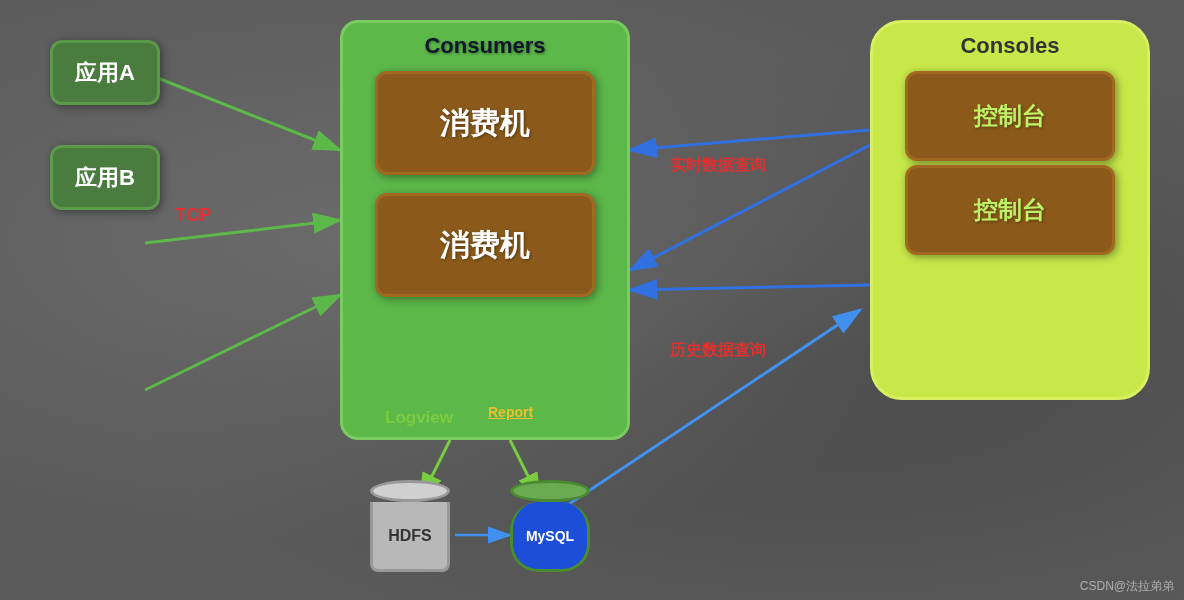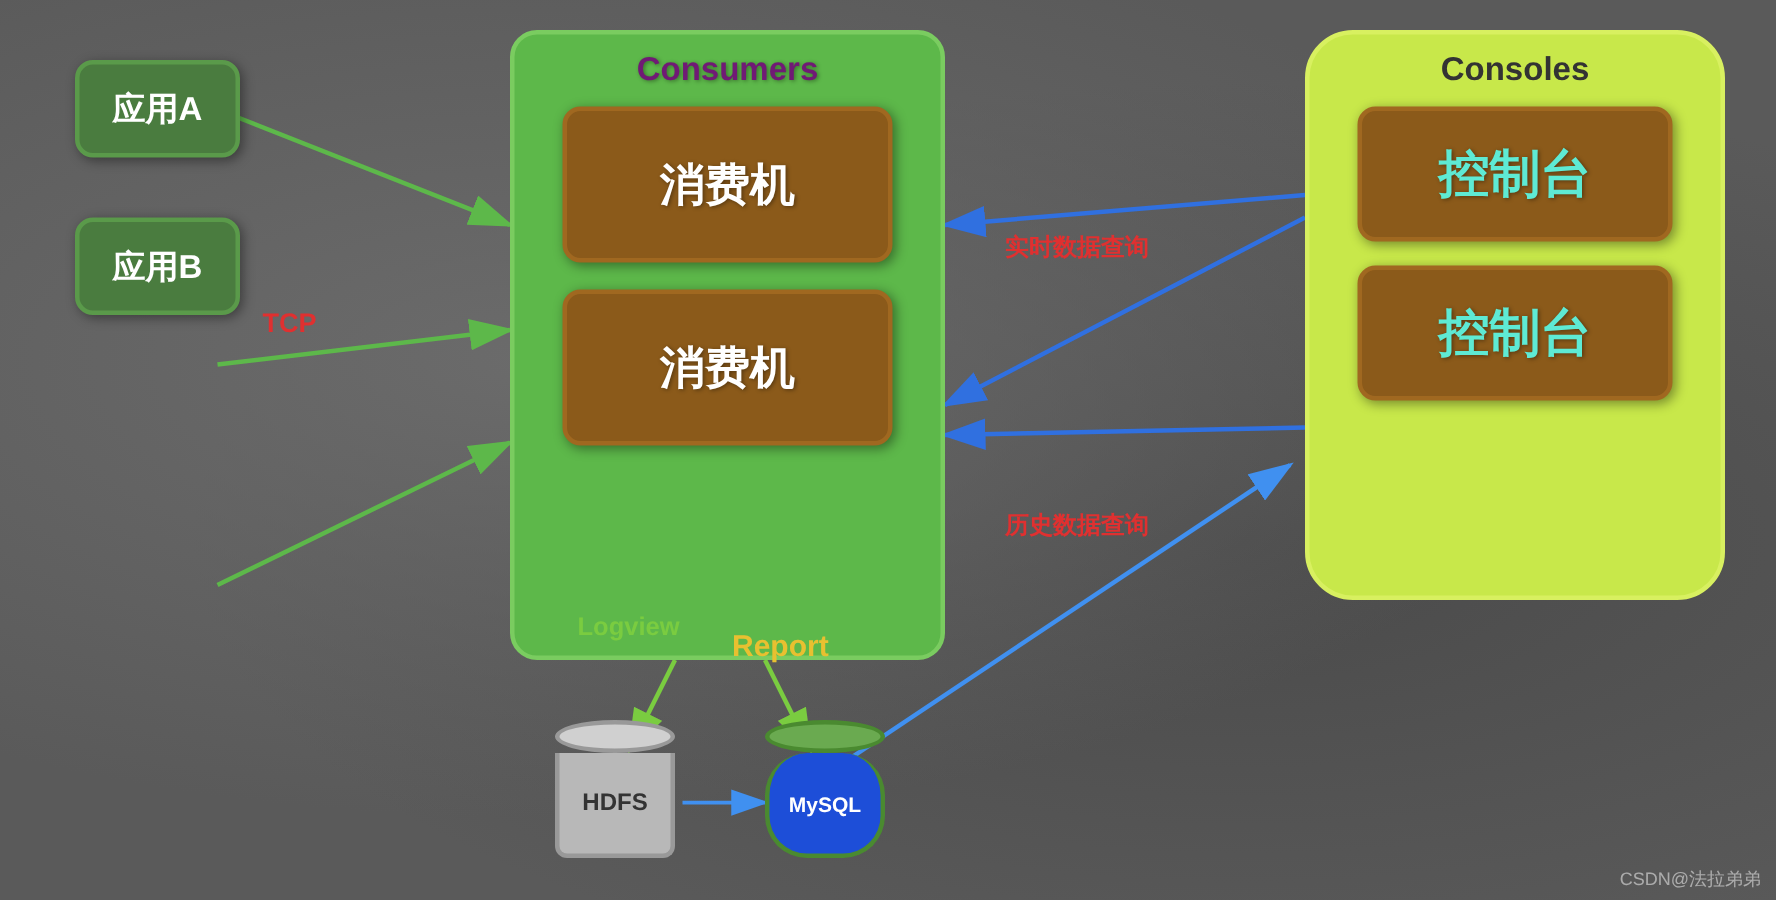--- a/index.html
+++ b/index.html
@@ -56,21 +56,21 @@
       width: 290px;
       height: 420px;
       background-color: #5db84a;
       border: 3px solid #7acc60;
       border-radius: 18px;
       padding: 10px;
     }
 
     .panel-title {
       text-align: center;
-      color: #701a75;
+      color: #0f172a;
       font-size: 22px;
       font-weight: bold;
       margin-bottom: 12px;
       text-shadow: 1px 1px 3px rgba(0,0,0,0.4);
     }
 
     .consumer-box {
       background-color: #8b5a1a;
       border: 3px solid #a06820;
       border-radius: 12px;
@@ -104,26 +104,26 @@
       color: #333;
       text-shadow: none;
     }
 
     .console-box {
       background-color: #8b5a1a;
       border: 3px solid #a06820;
       border-radius: 12px;
       width: 210px;
       height: 90px;
-      margin: 0 auto 16px auto;
+      margin: 0 auto 4px auto;
       display: flex;
       align-items: center;
       justify-content: center;
-      color: #5eead4;
-      font-size: 34px;
+      color: #bef264;
+      font-size: 24px;
       font-weight: bold;
       text-shadow: 1px 1px 3px rgba(0,0,0,0.4);
       box-shadow: 2px 2px 8px rgba(0,0,0,0.4);
     }
 
     
     .tcp-label {
       position: absolute;
       left: 175px;
       top: 205px;
@@ -139,24 +139,25 @@
       top: 408px;
       color: #7acc40;
       font-size: 17px;
       font-weight: bold;
     }
 
     
     .report-label {
       position: absolute;
       left: 488px;
-      top: 420px;
+      top: 404px;
       color: #e8c030;
-      font-size: 20px;
-      font-weight: bold;
+      font-size: 14px;
+      font-weight: bold;
+      text-decoration: underline;
     }
 
     
     .realtime-label {
       position: absolute;
       left: 670px;
       top: 155px;
       color: #e03030;
       font-size: 16px;
       font-weight: bold;

